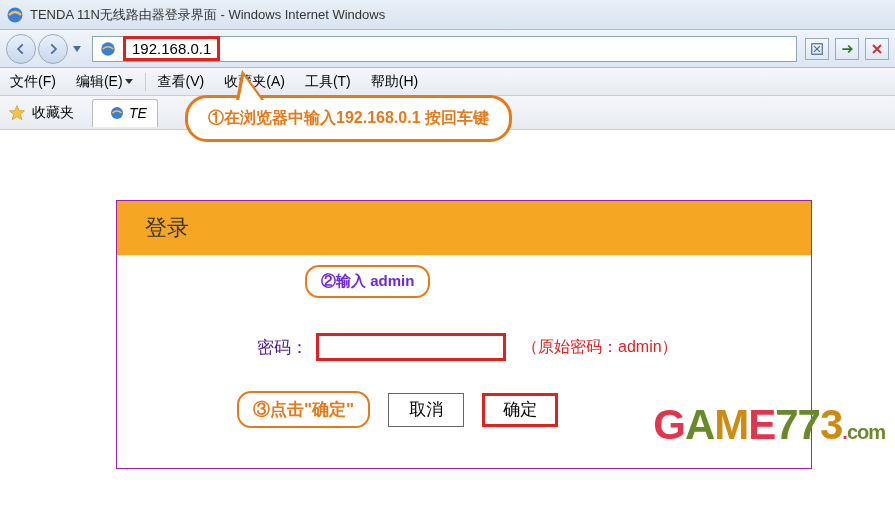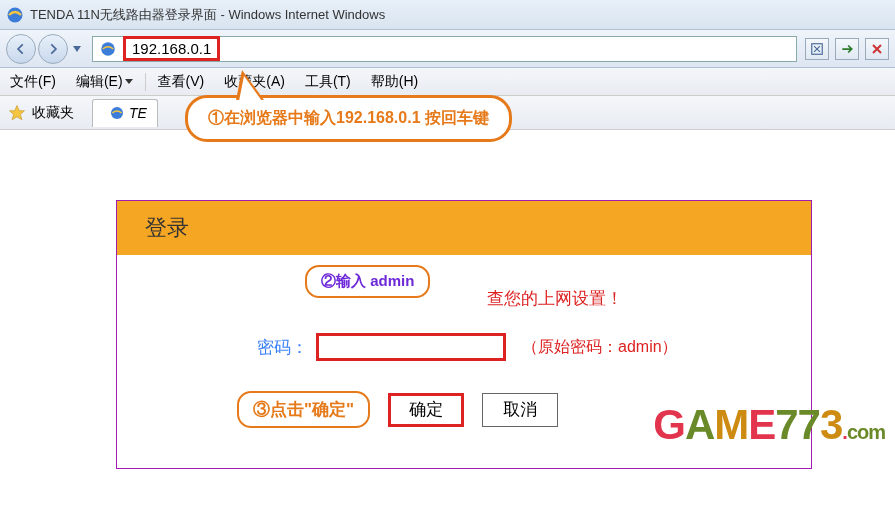--- a/index.html
+++ b/index.html
@@ -40,21 +40,21 @@
 
 
 .content { position: relative; padding-top: 70px; }
 .login-card { width: 696px; margin-left: 116px; border: 1px solid #a21caf; background: #fff; }
 .login-header { height: 54px; background: #f5a623; display: flex; align-items: center; padding-left: 28px; font-size: 22px; color: #333; }
 .login-body { padding: 30px 20px 40px; position: relative; }
 
 .callout2 { position: absolute; left: 188px; top: 10px; background: #fff; border: 2px solid #e67a1a; border-radius: 14px; padding: 5px 14px; font-size: 15px; font-weight: bold; color: #6d28d9; }
 .info-text { position: absolute; left: 370px; top: 32px; font-size: 17px; color: #d22; }
 .pwd-row { display: flex; align-items: center; margin-top: 48px; margin-left: 120px; }
-.pwd-label { font-size: 17px; color: #3b82f6; margin-right: 8px; text-align: right; }
+.pwd-label { font-size: 17px; color: #4c1d95; margin-right: 8px; text-align: right; }
 .pwd-input { width: 190px; height: 28px; border: 3px solid #d22; background: #fff; }
 .pwd-hint { margin-left: 16px; font-size: 16px; color: #d22; }
 
 .btn-row { display: flex; align-items: center; margin-top: 30px; margin-left: 100px; gap: 18px; }
 .callout3 { background: #fff; border: 2px solid #e67a1a; border-radius: 14px; padding: 5px 14px; font-size: 17px; font-weight: bold; color: #e67a1a; }
 .btn { width: 76px; height: 34px; border: 1px solid #666; background: #fff; font-size: 17px; cursor: pointer; }
 .btn-ok { border: 3px solid #d22; }
 
 
 .watermark { position: absolute; right: 10px; bottom: 20px; font-family: Arial Black, sans-serif; font-weight: 900; font-size: 42px; letter-spacing: -1px; }
@@ -150,30 +150,29 @@
   </div>
 </div>
 
 <div class="callout1">①在浏览器中输入192.168.0.1 按回车键</div>
 
 <div class="content">
   <div class="login-card">
     <div class="login-header">登录</div>
     <div class="login-body">
       <div class="callout2">②输入 admin</div>
-      <div class="info-text">查您的上网设置！</div>
       <div class="pwd-row">
         <span class="pwd-label">密码：</span>
         <input class="pwd-input" type="password" style="">
         <span class="pwd-hint">（原始密码：admin）</span>
       </div>
       <div class="btn-row">
         <div class="callout3">③点击"确定"</div>
+        <button class="btn">取消</button>
         <button class="btn btn-ok">确定</button>
-        <button class="btn">取消</button>
       </div>
     </div>
   </div>
 
   <div class="watermark">
     <span class="wm-g">G</span><span class="wm-a">A</span><span class="wm-m">M</span><span class="wm-e">E</span><span class="wm-7">7</span><span class="wm-7">7</span><span class="wm-3">3</span><span class="wm-dot">.</span><span class="wm-com">com</span>
   </div>
 </div>
 
 </body></html>

